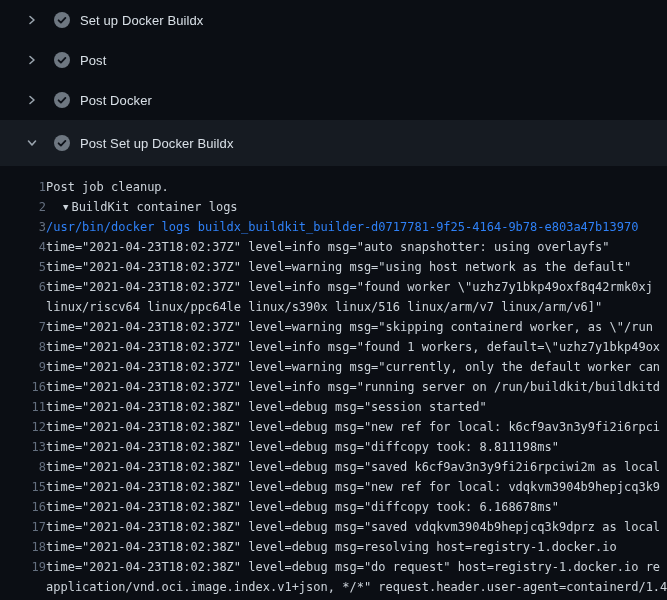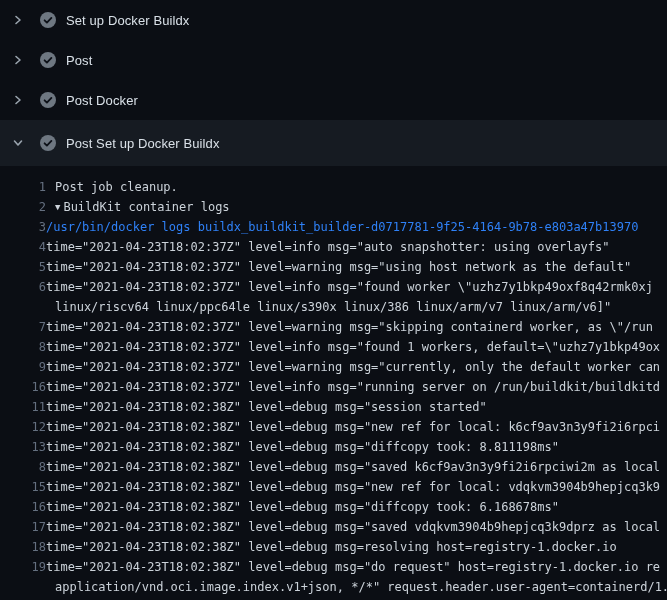--- a/index.html
+++ b/index.html
@@ -6,21 +6,21 @@
   body{
     width:667px;height:600px;overflow:hidden;
     background:var(--bg,#0b0e14);
     font-family:"Liberation Sans",sans-serif;
   }
   .screen{width:667px;height:600px;overflow:hidden;position:relative;}
 
   
   .step-row{
     height:40px;display:flex;align-items:center;
-    padding-left:12px;cursor:pointer;box-sizing:border-box;
+    padding-left:26px;cursor:pointer;box-sizing:border-box;
   }
   .step-row.expanded{height:46px;background:var(--band,#161b22);}
   .chev{
     width:12px;height:12px;flex:none;display:flex;align-items:center;justify-content:center;
     color:var(--chevron,#9aa4ae);
   }
   .check{
     margin-left:16px;width:16px;height:16px;flex:none;display:flex;align-items:center;
     color:var(--circle,#6e7781);
   }
@@ -34,22 +34,22 @@
   .log-row{
     display:flex;height:20px;line-height:20px;
     font-family:"DejaVu Sans Mono",monospace;font-size:12px;
     white-space:pre;
   }
   .ln{
     width:46px;flex:none;text-align:right;
     color:var(--linenum,#657080);cursor:pointer;
   }
   .lt{flex:none;color:var(--logtext,#ccd3da);}
-  .lt.plain,.lt.cont{margin-left:9px;}
-  .lt.group{margin-left:9px;cursor:pointer;}
+  .lt.plain,.lt.cont{}
+  .lt.group{margin-left:17px;cursor:pointer;}
   .lt.command{color:var(--blue,#2f81f7);}
   .caret{
     display:inline-block;font-size:9px;margin-right:3px;
     transform:translateY(-1px);color:var(--logtext,#ccd3da);
   }
 </style>
 </head>
 <body>
 
 <div class="screen">
@@ -111,21 +111,21 @@
         <span class="step-label">Post Set up Docker Buildx</span>
       </div>
     </div>
   <div id="log" class="log-area">
       <div class="log-row"><span class="ln">1</span><span class="lt plain">Post job cleanup.</span></div>
       <div class="log-row"><span class="ln">2</span><span class="lt group"><span class="caret">▼</span><span>BuildKit container logs</span></span></div>
       <div class="log-row"><span class="ln">3</span><span class="lt command">/usr/bin/docker logs buildx_buildkit_builder-d0717781-9f25-4164-9b78-e803a47b13970</span></div>
       <div class="log-row"><span class="ln">4</span><span class="lt log">time="2021-04-23T18:02:37Z" level=info msg="auto snapshotter: using overlayfs"</span></div>
       <div class="log-row"><span class="ln">5</span><span class="lt log">time="2021-04-23T18:02:37Z" level=warning msg="using host network as the default"</span></div>
       <div class="log-row"><span class="ln">6</span><span class="lt log">time="2021-04-23T18:02:37Z" level=info msg="found worker \"uzhz7y1bkp49oxf8q42rmk0xj</span></div>
-      <div class="log-row"><span class="ln"></span><span class="lt cont">linux/riscv64 linux/ppc64le linux/s390x linux/386 linux/arm/v7 linux/arm/v6]"</span></div>
+      <div class="log-row"><span class="ln"></span><span class="lt cont">linux/riscv64 linux/ppc64le linux/s390x linux/516 linux/arm/v7 linux/arm/v6]"</span></div>
       <div class="log-row"><span class="ln">7</span><span class="lt log">time="2021-04-23T18:02:37Z" level=warning msg="skipping containerd worker, as \"/run</span></div>
       <div class="log-row"><span class="ln">8</span><span class="lt log">time="2021-04-23T18:02:37Z" level=info msg="found 1 workers, default=\"uzhz7y1bkp49ox</span></div>
       <div class="log-row"><span class="ln">9</span><span class="lt log">time="2021-04-23T18:02:37Z" level=warning msg="currently, only the default worker can</span></div>
       <div class="log-row"><span class="ln">16</span><span class="lt log">time="2021-04-23T18:02:37Z" level=info msg="running server on /run/buildkit/buildkitd</span></div>
       <div class="log-row"><span class="ln">11</span><span class="lt log">time="2021-04-23T18:02:38Z" level=debug msg="session started"</span></div>
       <div class="log-row"><span class="ln">12</span><span class="lt log">time="2021-04-23T18:02:38Z" level=debug msg="new ref for local: k6cf9av3n3y9fi2i6rpci</span></div>
       <div class="log-row"><span class="ln">13</span><span class="lt log">time="2021-04-23T18:02:38Z" level=debug msg="diffcopy took: 8.811198ms"</span></div>
       <div class="log-row"><span class="ln">8</span><span class="lt log">time="2021-04-23T18:02:38Z" level=debug msg="saved k6cf9av3n3y9fi2i6rpciwi2m as local</span></div>
       <div class="log-row"><span class="ln">15</span><span class="lt log">time="2021-04-23T18:02:38Z" level=debug msg="new ref for local: vdqkvm3904b9hepjcq3k9</span></div>
       <div class="log-row"><span class="ln">16</span><span class="lt log">time="2021-04-23T18:02:38Z" level=debug msg="diffcopy took: 6.168678ms"</span></div>

